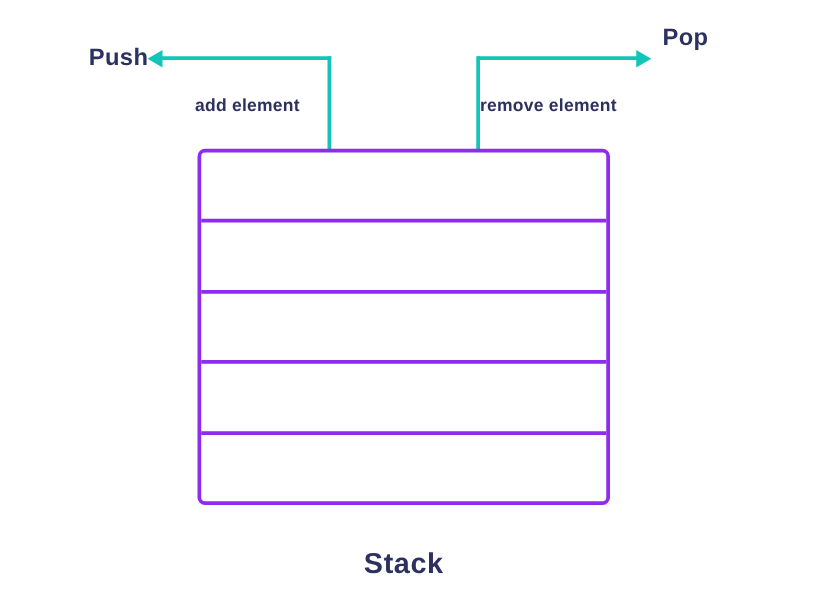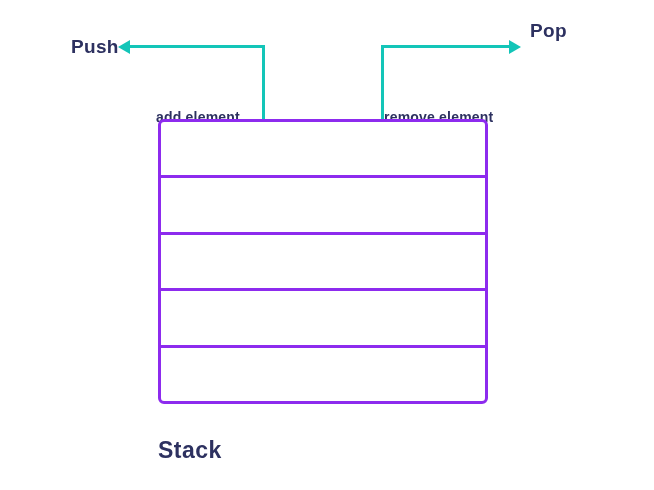--- a/index.html
+++ b/index.html
@@ -14,21 +14,21 @@
     --purple: #8d2bee;
     --navy: #2d3160;
   }
   .label {
     position: absolute;
     color: var(--navy);
     font-weight: bold;
     white-space: nowrap;
   }
   .main-label { font-size: 19px; line-height: 22px; letter-spacing: 0.3px; }
-  .annot-label { font-size: 14px; line-height: 17px; font-weight: 600; letter-spacing: 0.2px; margin-top: 33px; }
+  .annot-label { font-size: 14px; line-height: 17px; font-weight: 600; letter-spacing: 0.2px; }
 
   #push-label   { left: 71px;  top: 36px; }
   #pop-label    { left: 530px; top: 20px; }
   #add-annot    { left: 156px; top: 76px; }
   #remove-annot { left: 384px; top: 76px; }
 
   .arrow-seg { position: absolute; background: var(--teal); }
   #push-arrow-h { left: 127px; top: 45px; width: 138px; height: 3px; }
   #push-arrow-v { left: 262px; top: 45px; width: 3px;   height: 75px; }
   #pop-arrow-v  { left: 381px; top: 45px; width: 3px;   height: 75px; }
@@ -53,20 +53,21 @@
     display: flex;
     flex-direction: column;
     background: transparent;
   }
   .stack-cell { flex: 1; border-bottom: 3px solid var(--purple); }
   .stack-cell:last-child { border-bottom: none; }
 
   #stack-title {
     left: 158px; top: 437px;
     width: 330px;
+    text-align: center;
     font-size: 23px;
     letter-spacing: 0.5px;
   }
 </style>
 </head>
 <body style="--teal: #13c5b8; --purple: #8d2bee; --navy: #2d3160;">
 
 <div class="label main-label" id="push-label">Push</div>
 <div class="arrowhead" id="push-arrowhead"></div>
 <div class="arrow-seg" id="push-arrow-h"></div>

